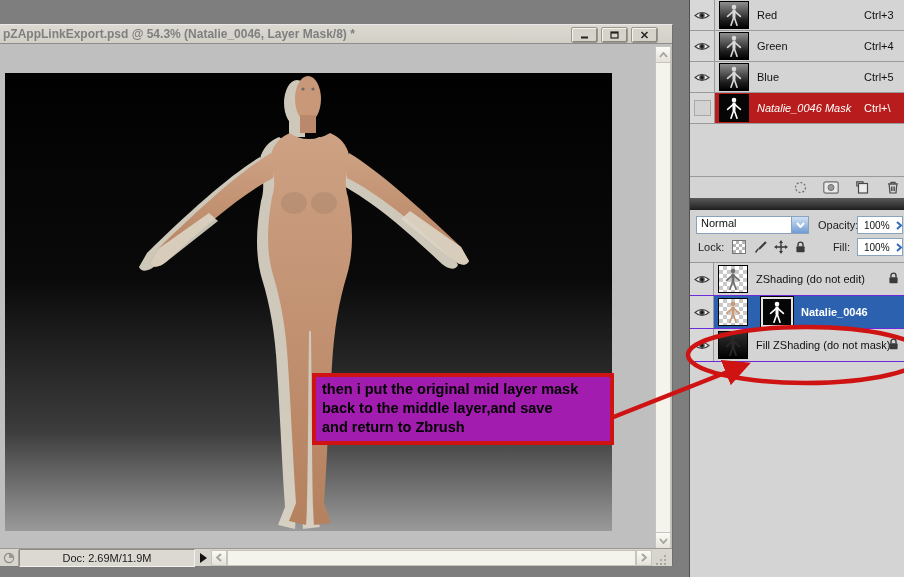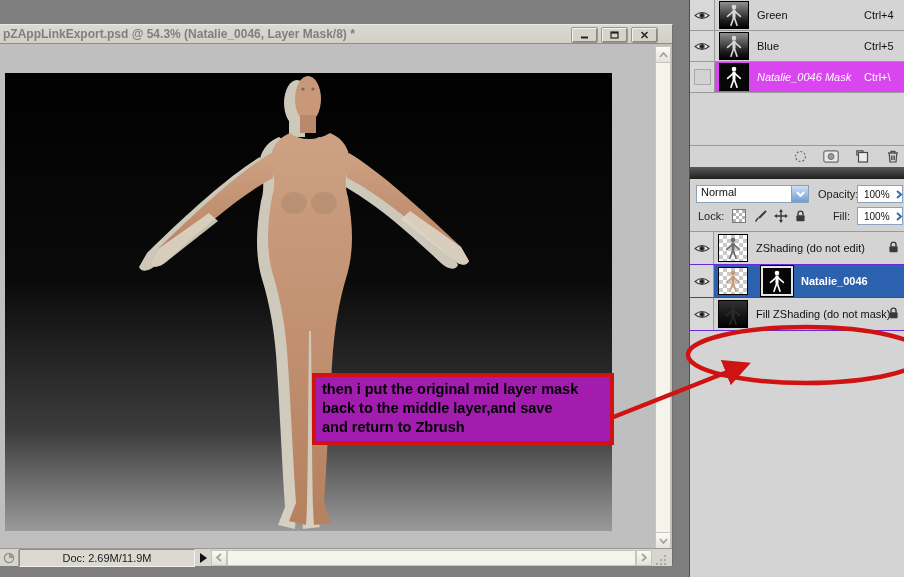--- a/index.html
+++ b/index.html
@@ -25,21 +25,21 @@
   .doc-field{width:174px;height:16px;background:#dcd9d2;border:1px solid;border-color:#8c8c86 #f4f2ec #f4f2ec #8c8c86;
              font-size:11px;color:#1a1a1a;display:flex;align-items:center;justify-content:center;}
   .flyout-btn{width:16px;height:16px;display:flex;align-items:center;justify-content:center;}
   .tri-right{width:0;height:0;border-left:7px solid #111;border-top:5px solid transparent;border-bottom:5px solid transparent;}
   .hbtn{width:16px;height:16px;background:linear-gradient(#fbfaf6,#e4e2d8);border:1px solid #c6c5bc;display:flex;align-items:center;justify-content:center;box-sizing:border-box;}
   .htrack{height:16px;background:#f4f3ec;border:1px solid #c6c5bc;box-sizing:border-box;flex:0 0 409px;}
   .grip{width:15px;height:16px;background:#d8d5ce;display:flex;align-items:flex-end;justify-content:flex-end;}
   
   .panels{left:689px;top:0;width:215px;height:577px;background:#d4d4d4;border-left:1px solid #505050;box-sizing:border-box;}
   .chrow{height:30px;display:flex;align-items:center;border-bottom:1px solid #9a9a9a;background:#d4d4d4;position:relative;}
-  .chrow.selected{background:#d946ef;}
+  .chrow.selected{background:#b91c1c;}
   .eyecell{width:25px;height:100%;flex:none;border-right:1px solid #9a9a9a;background:#d8d8d8;display:flex;align-items:center;justify-content:center;box-sizing:border-box;}
   .eyewell-empty{width:15px;height:14px;border:1px solid #a8a8a8;background:#d2d2d2;}
   .thumb{width:28px;height:26px;border:1px solid #000;flex:none;margin-left:4px;display:flex;align-items:center;justify-content:center;}
   .thumb-dark{background:linear-gradient(#8f8f8f,#1c1c1c 72%,#000);}
   .thumb-black{background:#060606;}
   .thumb-zdepth{background:#0a0a0a;}
   .checker{background-color:#fff;background-image:linear-gradient(45deg,#c9c9c9 25%,transparent 25%,transparent 75%,#c9c9c9 75%),linear-gradient(45deg,#c9c9c9 25%,transparent 25%,transparent 75%,#c9c9c9 75%);background-size:8px 8px;background-position:0 0,4px 4px;}
   .thumb-fill{background:linear-gradient(#303030,#000);}
   .chname{font-size:11px;color:#111;margin-left:8px;flex:1;}
   .chrow.selected .chname{color:#fff;font-style:italic;}
@@ -218,20 +218,34 @@
       <div class="eyecell">
           <svg width="16" height="11">
             <use href="#eye"></use>
           </svg>
         </div>
       <div class="thumb thumb-dark">
           <svg width="26" height="24" viewBox="0 0 30 28" style="color:#d8d8d8">
             <use href="#fig"></use>
           </svg>
         </div>
+      <span class="chname">Red</span>
+      <span class="chkey">Ctrl+3</span>
+    </div>
+    <div class="chrow">
+      <div class="eyecell">
+          <svg width="16" height="11">
+            <use href="#eye"></use>
+          </svg>
+        </div>
+      <div class="thumb thumb-dark">
+          <svg width="26" height="24" viewBox="0 0 30 28" style="color:#d8d8d8">
+            <use href="#fig"></use>
+          </svg>
+        </div>
       <span class="chname">Green</span>
       <span class="chkey">Ctrl+4</span>
     </div>
     <div class="chrow">
       <div class="eyecell">
           <svg width="16" height="11">
             <use href="#eye"></use>
           </svg>
         </div>
       <div class="thumb thumb-dark">

